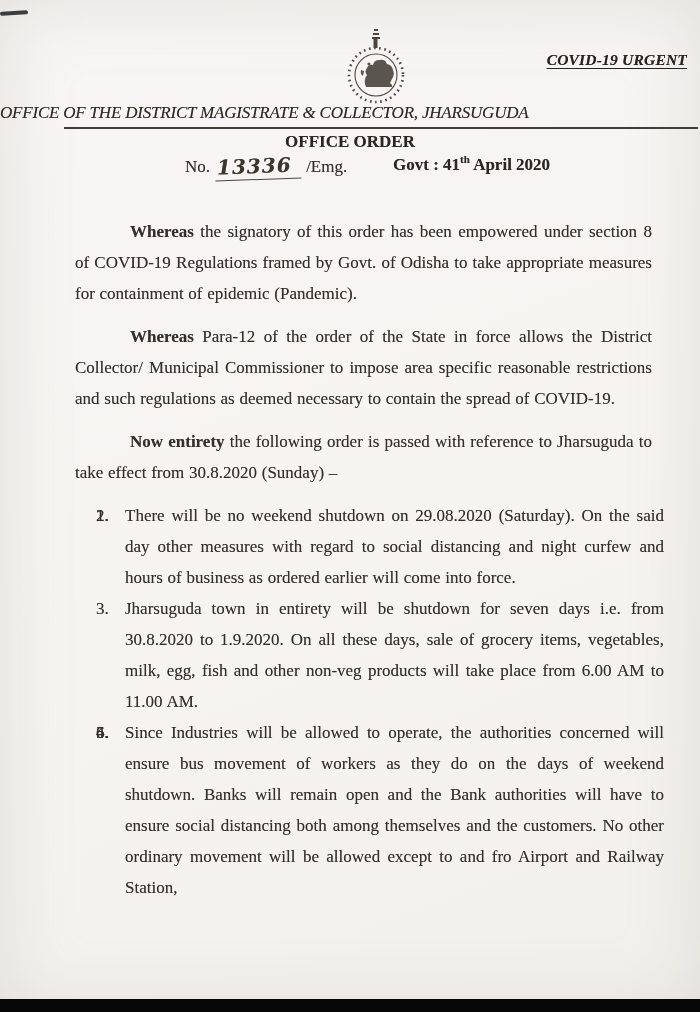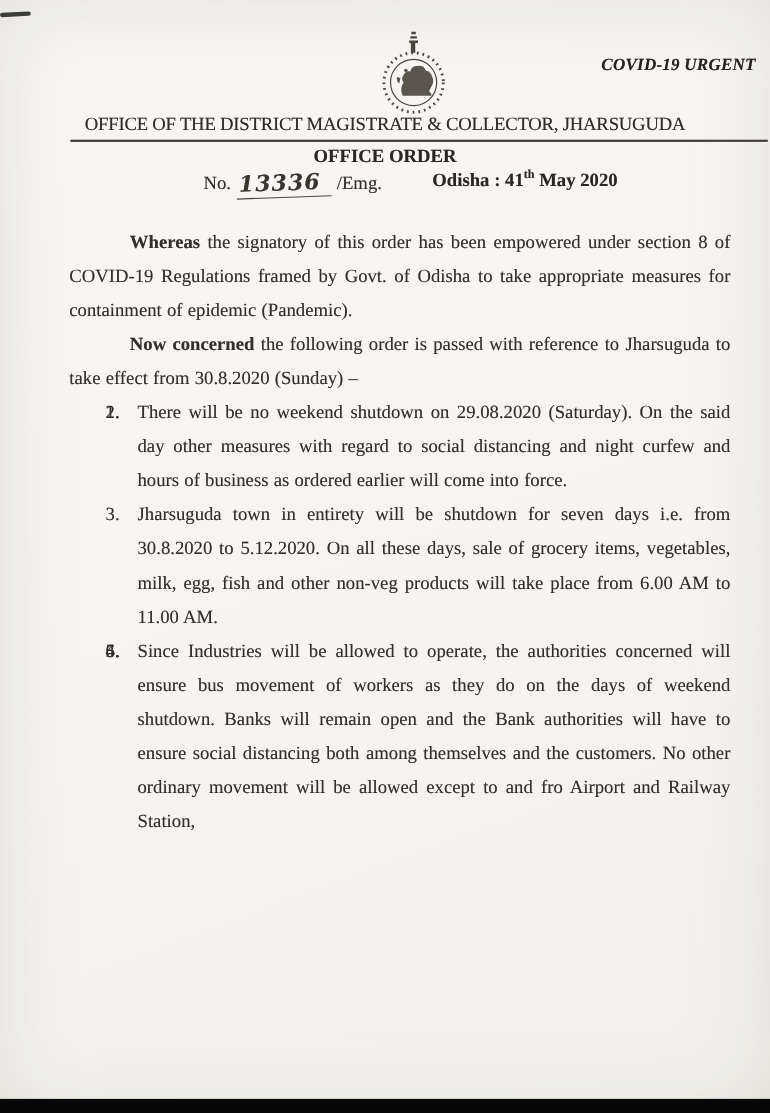--- a/index.html
+++ b/index.html
@@ -9,28 +9,29 @@
     overflow:hidden;
     background:linear-gradient(160deg,#f7f6f4 0%,#f5f4f1 55%,#f1f0ec 100%);
     box-shadow:inset 0 0 70px rgba(175,170,158,.28);
     font-family:"Liberation Serif","DejaVu Serif",serif;
     color:#332f2b;
   }
   .scan-mark{position:absolute;top:11px;left:0;width:28px;height:4px;background:#3c3c3c;border-radius:2px;transform:rotate(-3deg);}
   .urgency{
     position:absolute;top:51px;right:13px;
     font-size:15.5px;font-weight:bold;font-style:italic;color:#27241f;
-    text-underline-offset:3px;letter-spacing:.2px;
+    text-decoration:underline;text-underline-offset:3px;letter-spacing:.2px;
     text-shadow:0 0 .6px rgba(45,42,38,.55);
   }
   .emblem{position:absolute;top:26px;left:339px;width:72px;height:82px;}
   .office-title{
-    position:absolute;top:103px;left:0;width:700px;text-align:center;
+    position:absolute;top:103px;left:0;width:700px;
     font-size:17px;letter-spacing:-.2px;color:#2f2b27;
     text-shadow:0 0 .6px rgba(45,42,38,.5);
+    font-style:italic;
   }
   .title-rule{position:absolute;top:127px;left:64px;width:634px;border-top:2px solid #403c36;}
   .order-title{
     position:absolute;top:132px;left:0;width:700px;text-align:center;
     font-size:17px;font-weight:bold;color:#2b2723;
     text-shadow:0 0 .6px rgba(45,42,38,.5);
   }
   .no-field{position:absolute;top:153px;left:185px;font-size:17px;text-shadow:0 0 .6px rgba(45,42,38,.45);}
   .handwritten{
     display:inline-block;
@@ -40,21 +41,21 @@
     padding:0 9px 1px 2px;margin:0 1px;
     transform:rotate(-2deg) translateY(1px);
   }
   .date-field{position:absolute;top:153px;left:393px;font-size:17px;font-weight:bold;color:#2b2723;text-shadow:0 0 .6px rgba(45,42,38,.5);}
   .date-field sup{font-size:11px;text-align:right;}
   .body{
     position:absolute;top:204px;left:63px;width:601px;
     font-size:17px;line-height:31px;text-align:justify;word-spacing:.5px;
     text-shadow:0 0 .6px rgba(45,42,38,.45);
   }
-  .para{margin:0;text-indent:55px;}
+  .para{margin:12px;text-indent:55px;}
   .lead{font-weight:bold;}
   .olist{margin:0;padding:0;}
   .oli{position:relative;padding-left:62px;}
   .num{position:absolute;left:33px;top:0;}
   .bottom-bar{position:absolute;bottom:0;left:0;width:700px;height:13px;background:#070707;}
 </style>
 </head>
 <body>
 
 <div class="sheet">
@@ -84,32 +85,33 @@
   <div class="title-rule"></div>
   <div class="order-title">OFFICE ORDER</div>
 
   <div class="no-field">
     <span>No.</span>
     <span class="handwritten">13336</span>
     <span>/Emg.</span>
   </div>
 
   <div class="date-field">
-    <span>Odisha : </span><span>41</span><sup>th</sup>
-    <span>May 2020</span>
+    <span>Govt : </span><span>41</span><sup>th</sup>
+    <span>April 2020</span>
   </div>
 
   <div class="body">
     <p class="para"><b class="lead">Whereas</b><span> the signatory of this order has been empowered under section 8 of COVID-19 Regulations framed by Govt. of Odisha to take appropriate measures for containment of epidemic (Pandemic).</span></p>
-    <p class="para"><b class="lead">Now concerned</b><span> the following order is passed with reference to Jharsuguda to take effect from 30.8.2020 (Sunday) –</span></p>
+    <p class="para"><b class="lead">Whereas</b><span> Para-12 of the order of the State in force allows the District Collector/ Municipal Commissioner to impose area specific reasonable restrictions and such regulations as deemed necessary to contain the spread of COVID-19.</span></p>
+    <p class="para"><b class="lead">Now entirety</b><span> the following order is passed with reference to Jharsuguda to take effect from 30.8.2020 (Sunday) –</span></p>
 
     <div class="olist">
       <div class="oli"><span class="num">1.</span></div>
       <div class="oli"><span class="num">2.</span><span class="itext">There will be no weekend shutdown on 29.08.2020 (Saturday). On the said day other measures with regard to social distancing and night curfew and hours of business as ordered earlier will come into force.</span></div>
-      <div class="oli"><span class="num">3.</span><span class="itext">Jharsuguda town in entirety will be shutdown for seven days i.e. from 30.8.2020 to 5.12.2020. On all these days, sale of grocery items, vegetables, milk, egg, fish and other non-veg products will take place from 6.00 AM to 11.00 AM.</span></div>
+      <div class="oli"><span class="num">3.</span><span class="itext">Jharsuguda town in entirety will be shutdown for seven days i.e. from 30.8.2020 to 1.9.2020. On all these days, sale of grocery items, vegetables, milk, egg, fish and other non-veg products will take place from 6.00 AM to 11.00 AM.</span></div>
       <div class="oli"><span class="num">4.</span></div>
       <div class="oli"><span class="num">5.</span></div>
       <div class="oli"><span class="num">6.</span><span class="itext">Since Industries will be allowed to operate, the authorities concerned will ensure bus movement of workers as they do on the days of weekend shutdown. Banks will remain open and the Bank authorities will have to ensure social distancing both among themselves and the customers. No other ordinary movement will be allowed except to and fro Airport and Railway Station,</span></div>
     </div>
   </div>
 
   <div class="bottom-bar"></div>
 </div>
 
 </body></html>

